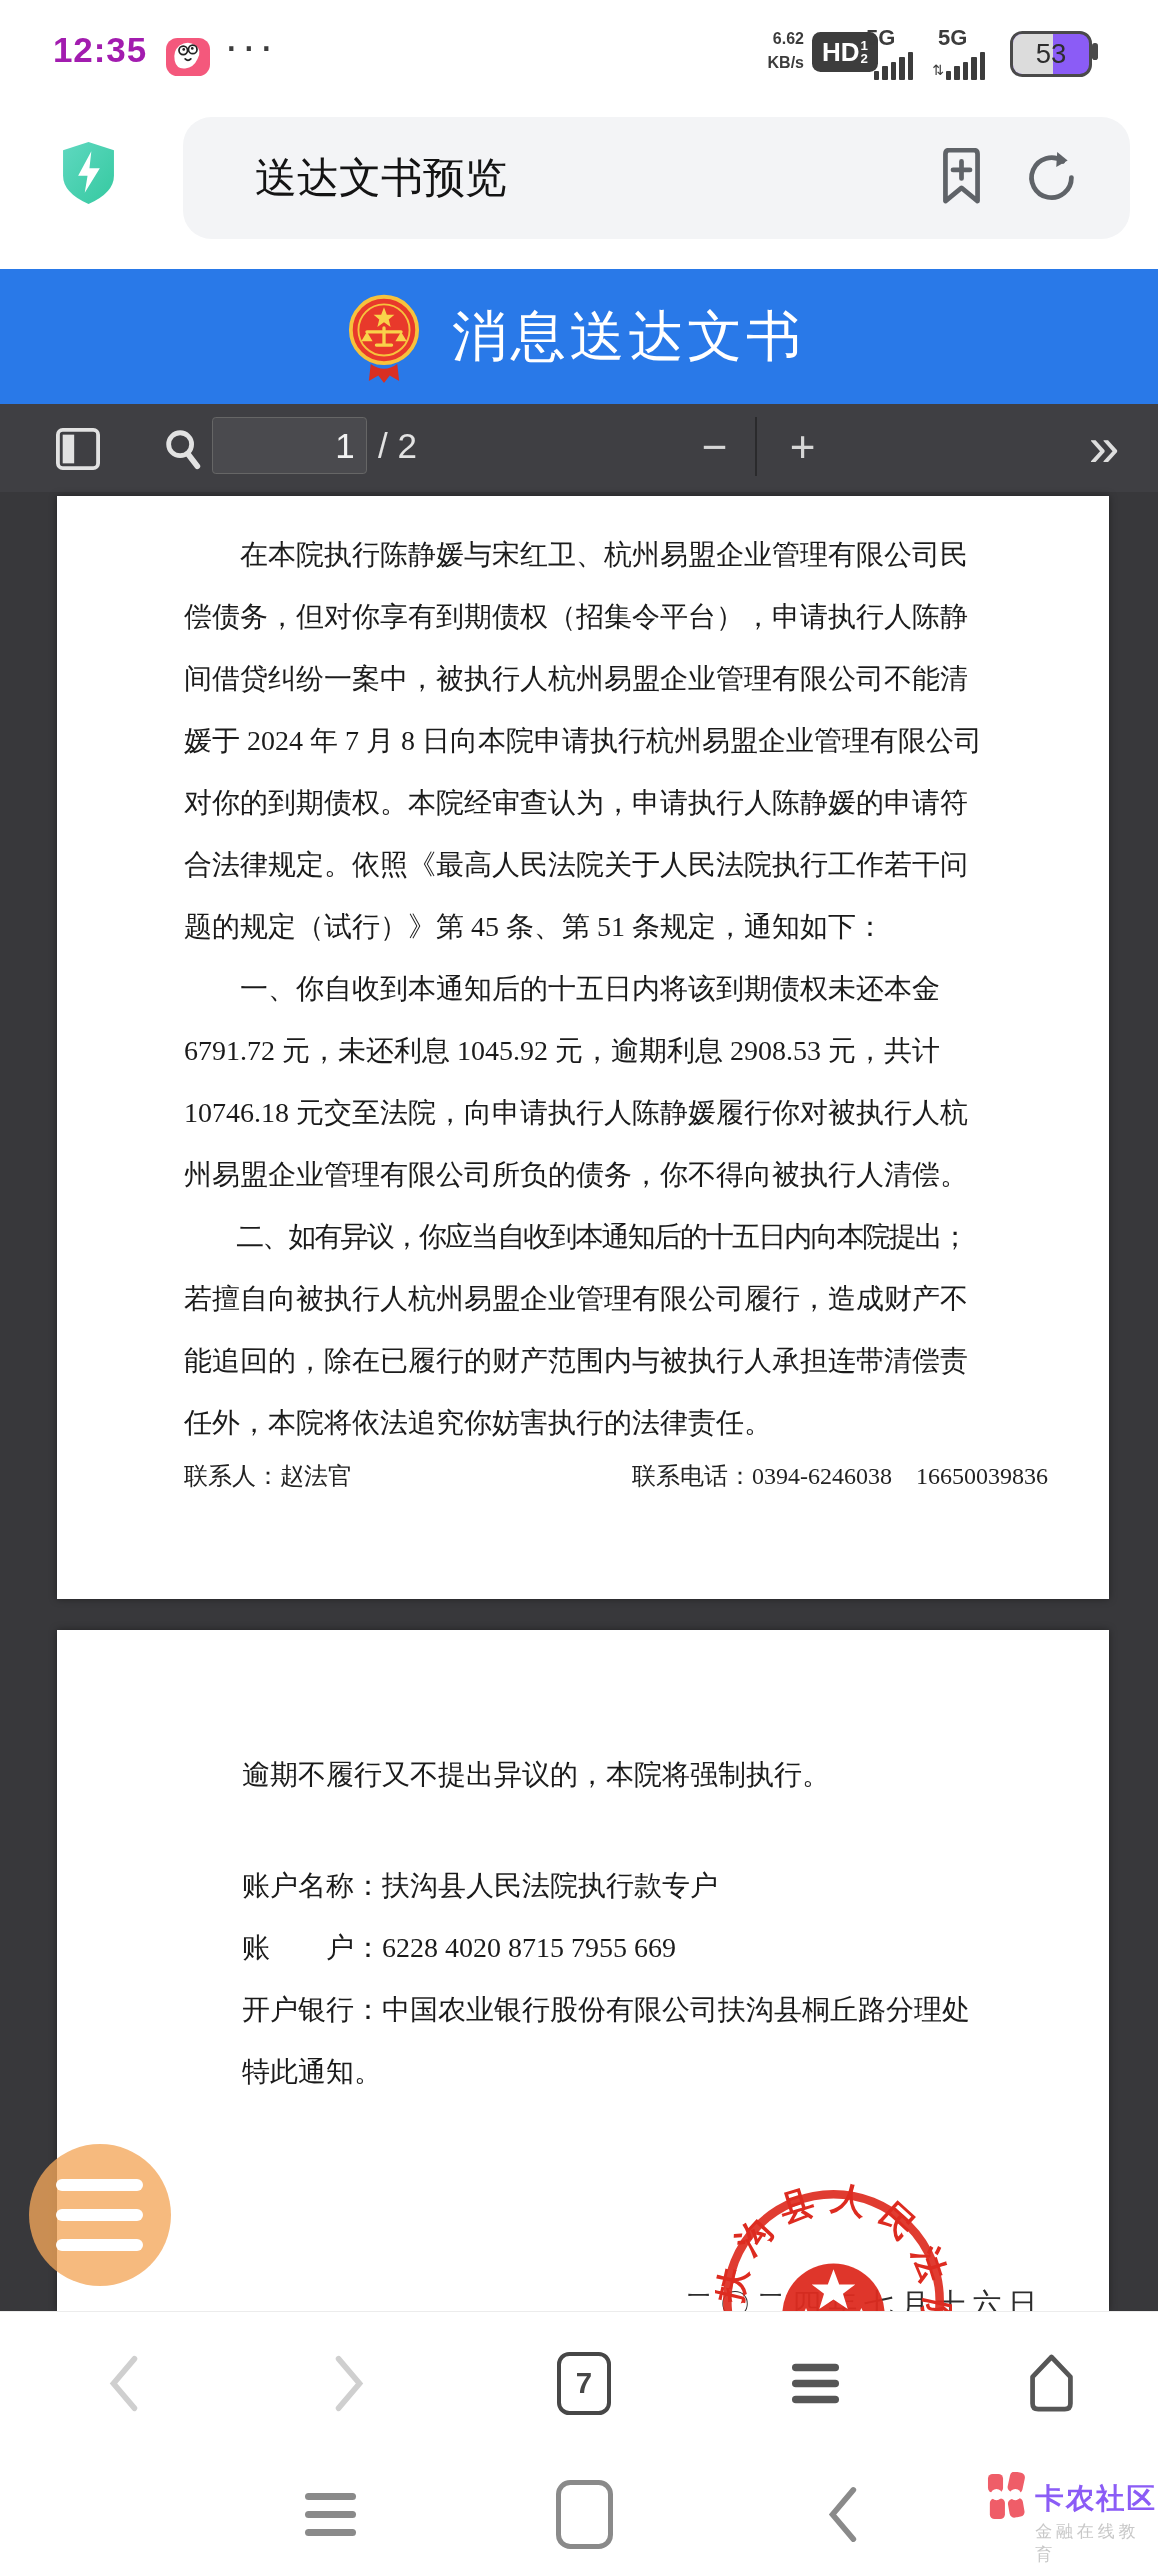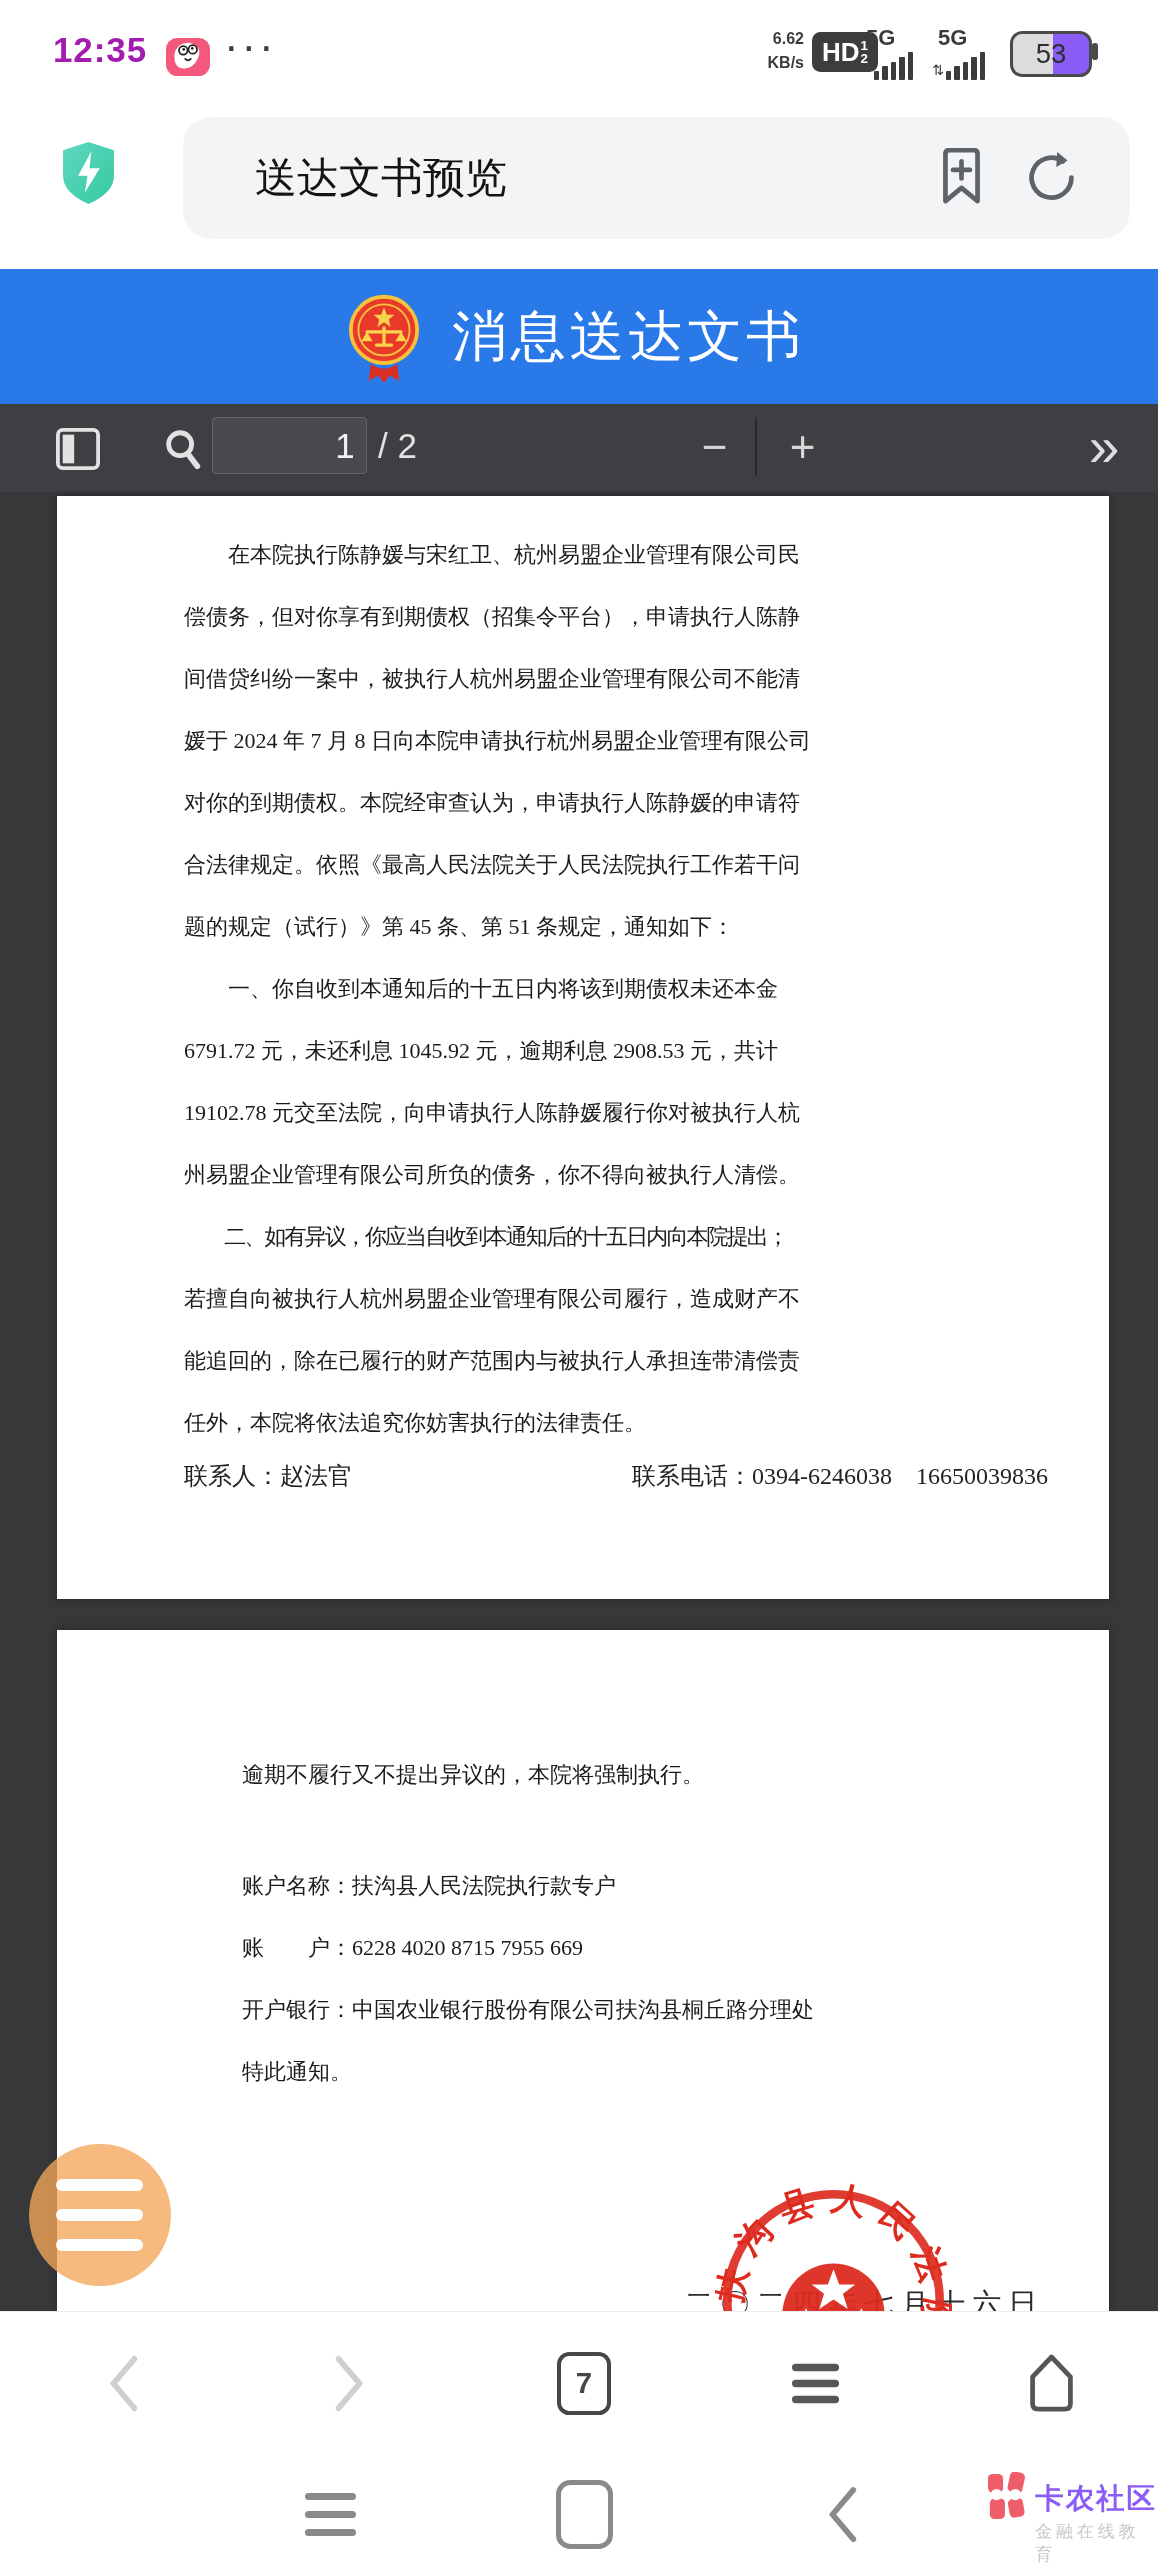--- a/index.html
+++ b/index.html
@@ -51,21 +51,21 @@
   .zoom-in{position:absolute;left:774px;top:9.5px;width:57px;height:66px;display:flex;align-items:center;justify-content:center;font-size:44px;color:#d6d6d6;}
   .tb-more{position:absolute;left:1071px;top:5.7px;width:66px;height:74px;display:flex;align-items:center;justify-content:center;font-size:55px;color:#dedede;}
 
   
   .viewer{position:absolute;left:0;top:492px;width:1159px;height:1819px;background:#38383b;}
   .pdf-page{position:absolute;left:57px;width:1052px;background:#ffffff;box-shadow:0 0 7.6px rgba(0,0,0,.4);}
   .page-1{top:3.8px;height:1103px;}
   .page-2{top:1138px;height:681px;overflow:hidden;}
   .doc{font-family:"Liberation Serif",serif;color:#1b1b1b;}
   .p1-body{position:absolute;left:127px;top:28.5px;right:57px;}
-  .line{height:62px;line-height:62px;font-size:22px;white-space:nowrap;}
+  .line{height:62px;line-height:62px;font-size:28px;white-space:nowrap;}
   .tight{letter-spacing:-1.9px;}
   .contact-row{position:absolute;left:127px;right:61px;top:964px;display:flex;justify-content:space-between;
       font-size:24px;color:#222;font-family:"Liberation Serif",serif;white-space:nowrap;}
   .p2-body{position:absolute;left:185px;top:114px;right:57px;}
   .gap-top{margin-top:49px;}
   .seal{position:absolute;left:658px;top:552px;width:237px;height:237px;}
   .seal-date{position:absolute;left:627px;top:655px;width:399px;font-family:"Liberation Serif",serif;
       font-size:29.4px;letter-spacing:6.6px;color:#2d2d2d;white-space:nowrap;}
 
   
@@ -220,21 +220,21 @@
       <div class="p1-body">
         <div class="line">　　在本院执行陈静媛与宋红卫、杭州易盟企业管理有限公司民</div>
         <div class="line">偿债务，但对你享有到期债权（招集令平台），申请执行人陈静</div>
         <div class="line">间借贷纠纷一案中，被执行人杭州易盟企业管理有限公司不能清</div>
         <div class="line">媛于 2024 年 7 月 8 日向本院申请执行杭州易盟企业管理有限公司</div>
         <div class="line">对你的到期债权。本院经审查认为，申请执行人陈静媛的申请符</div>
         <div class="line">合法律规定。依照《最高人民法院关于人民法院执行工作若干问</div>
         <div class="line">题的规定（试行）》第 45 条、第 51 条规定，通知如下：</div>
         <div class="line">　　一、你自收到本通知后的十五日内将该到期债权未还本金</div>
         <div class="line">6791.72 元，未还利息 1045.92 元，逾期利息 2908.53 元，共计</div>
-        <div class="line">19102.78 元交至法院，向申请执行人陈静媛履行你对被执行人杭</div>
+        <div class="line">10746.18 元交至法院，向申请执行人陈静媛履行你对被执行人杭</div>
         <div class="line">州易盟企业管理有限公司所负的债务，你不得向被执行人清偿。</div>
         <div class="line tight">　　二、如有异议，你应当自收到本通知后的十五日内向本院提出；</div>
         <div class="line">若擅自向被执行人杭州易盟企业管理有限公司履行，造成财产不</div>
         <div class="line">能追回的，除在已履行的财产范围内与被执行人承担连带清偿责</div>
         <div class="line">任外，本院将依法追究你妨害执行的法律责任。</div>
       </div>
       <div class="contact-row">
         <span>联系人：赵法官</span>
         <span>联系电话：0394-6246038　16650039836</span>
       </div>

